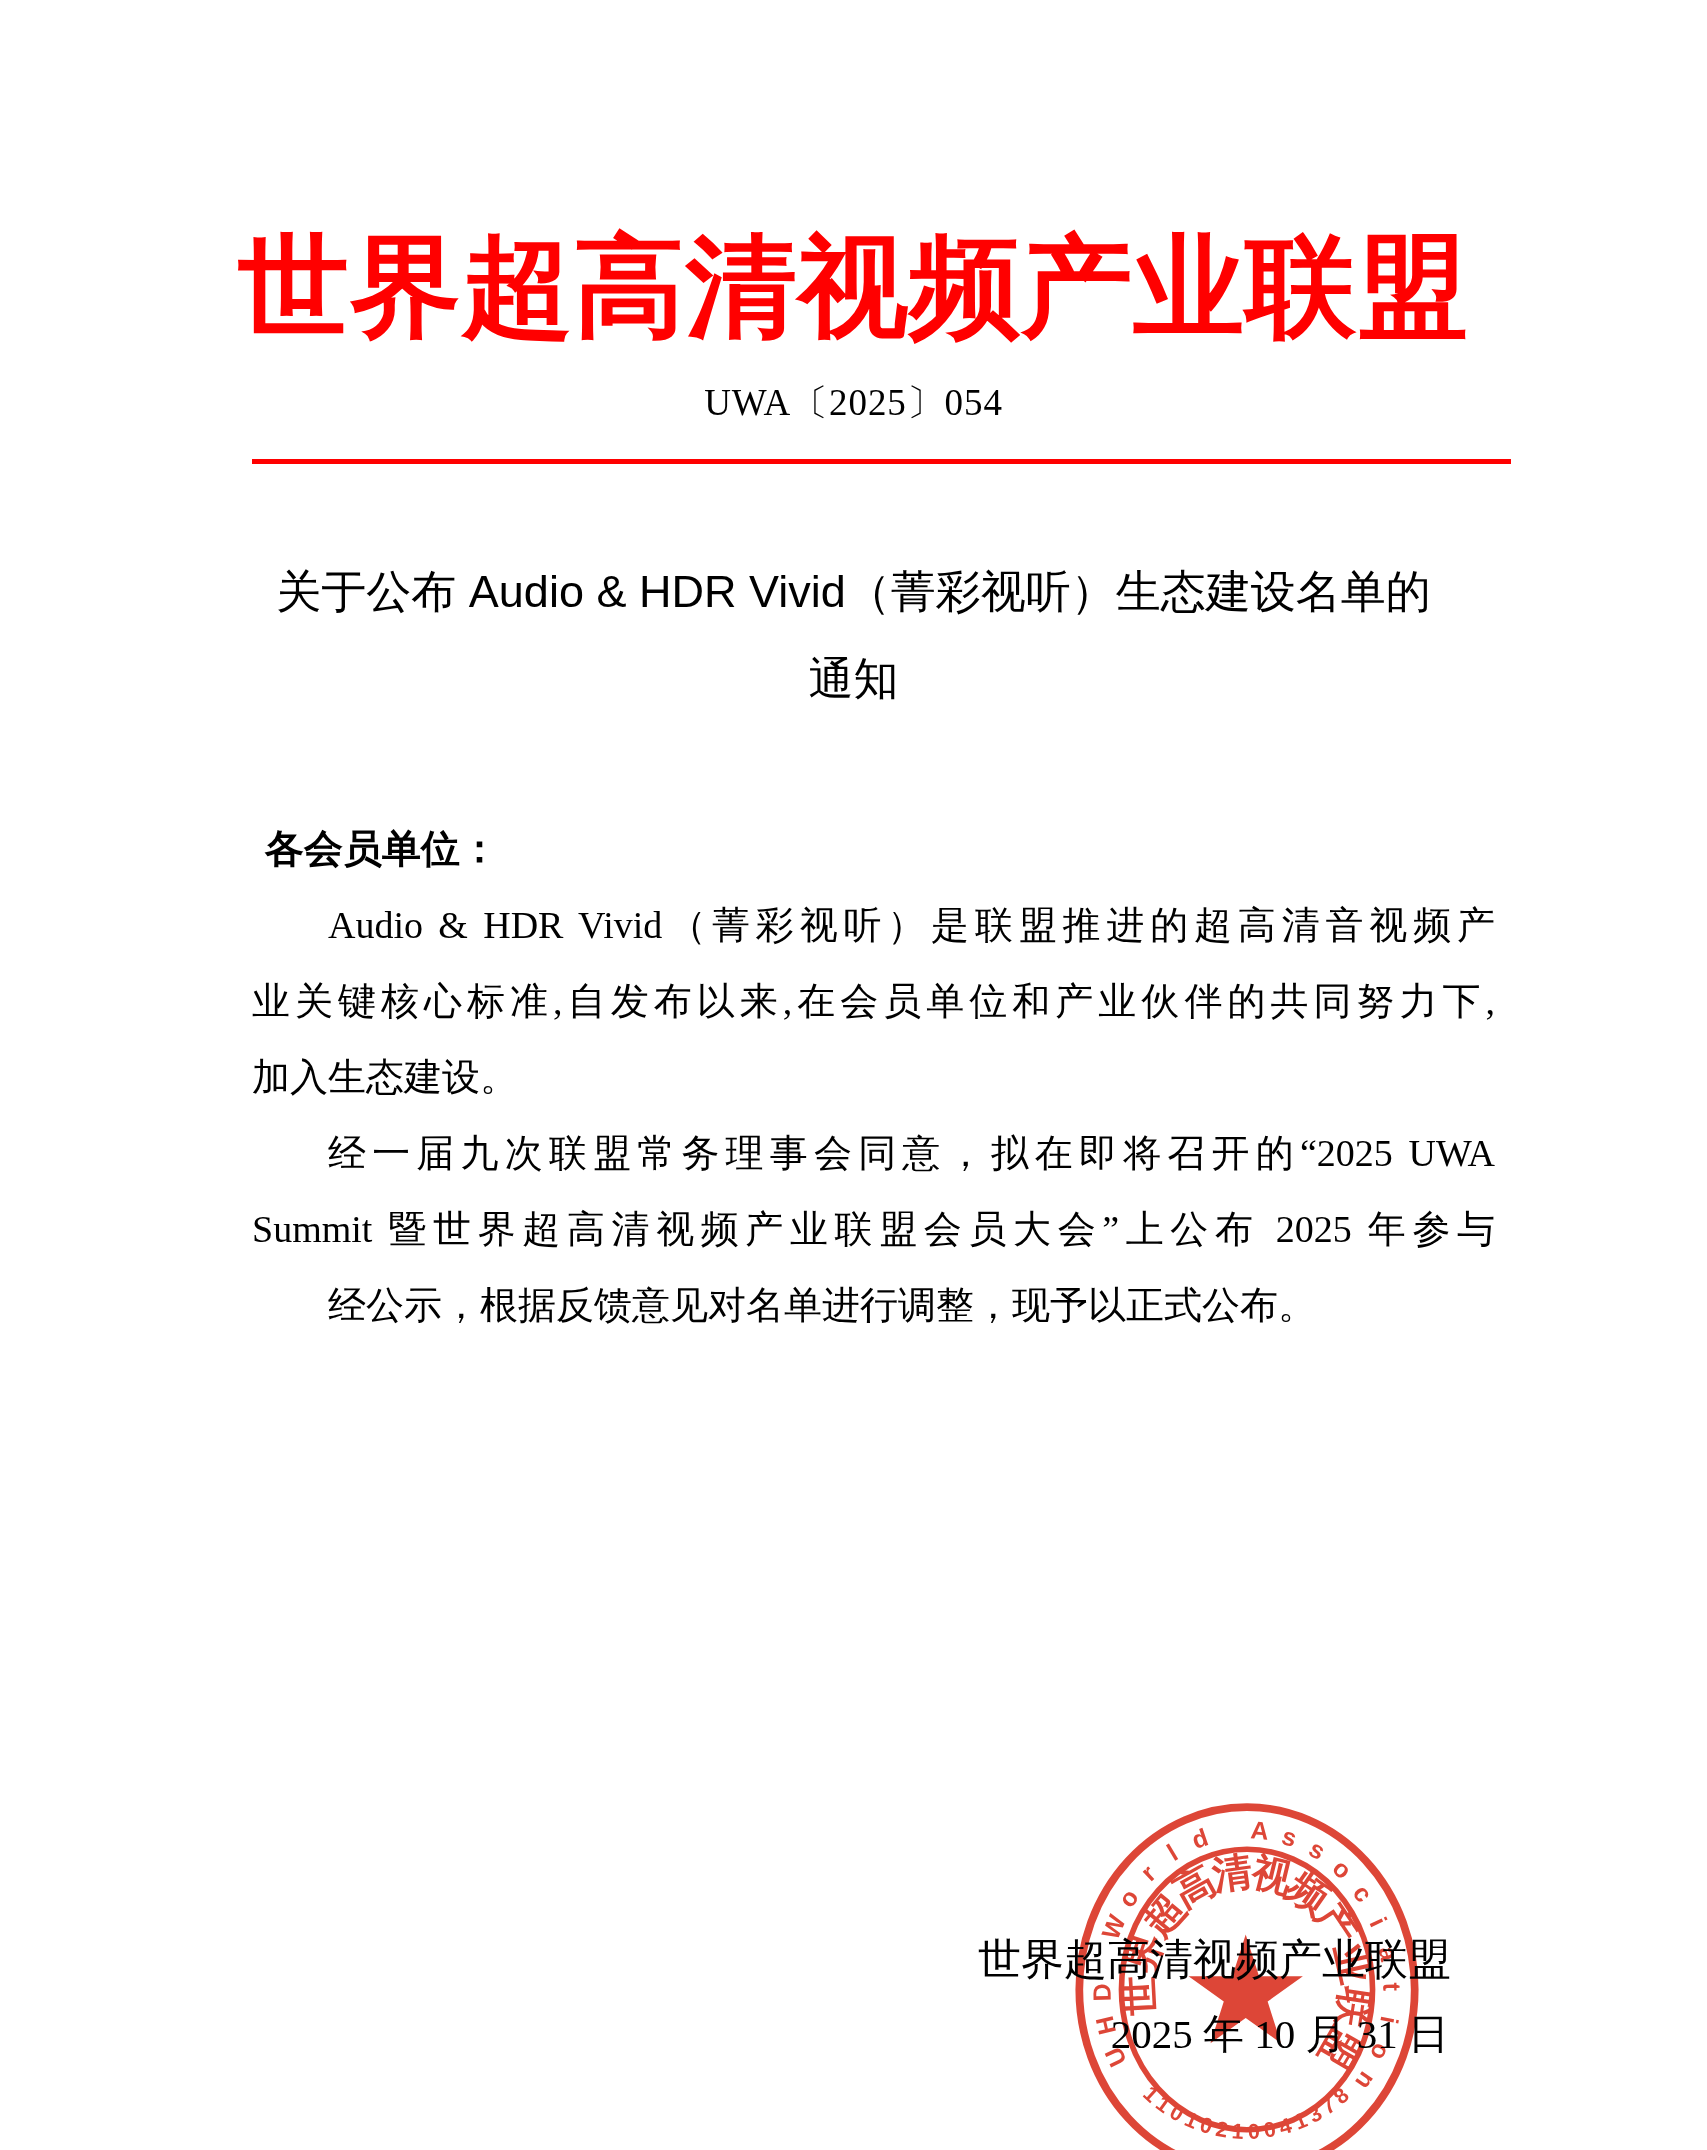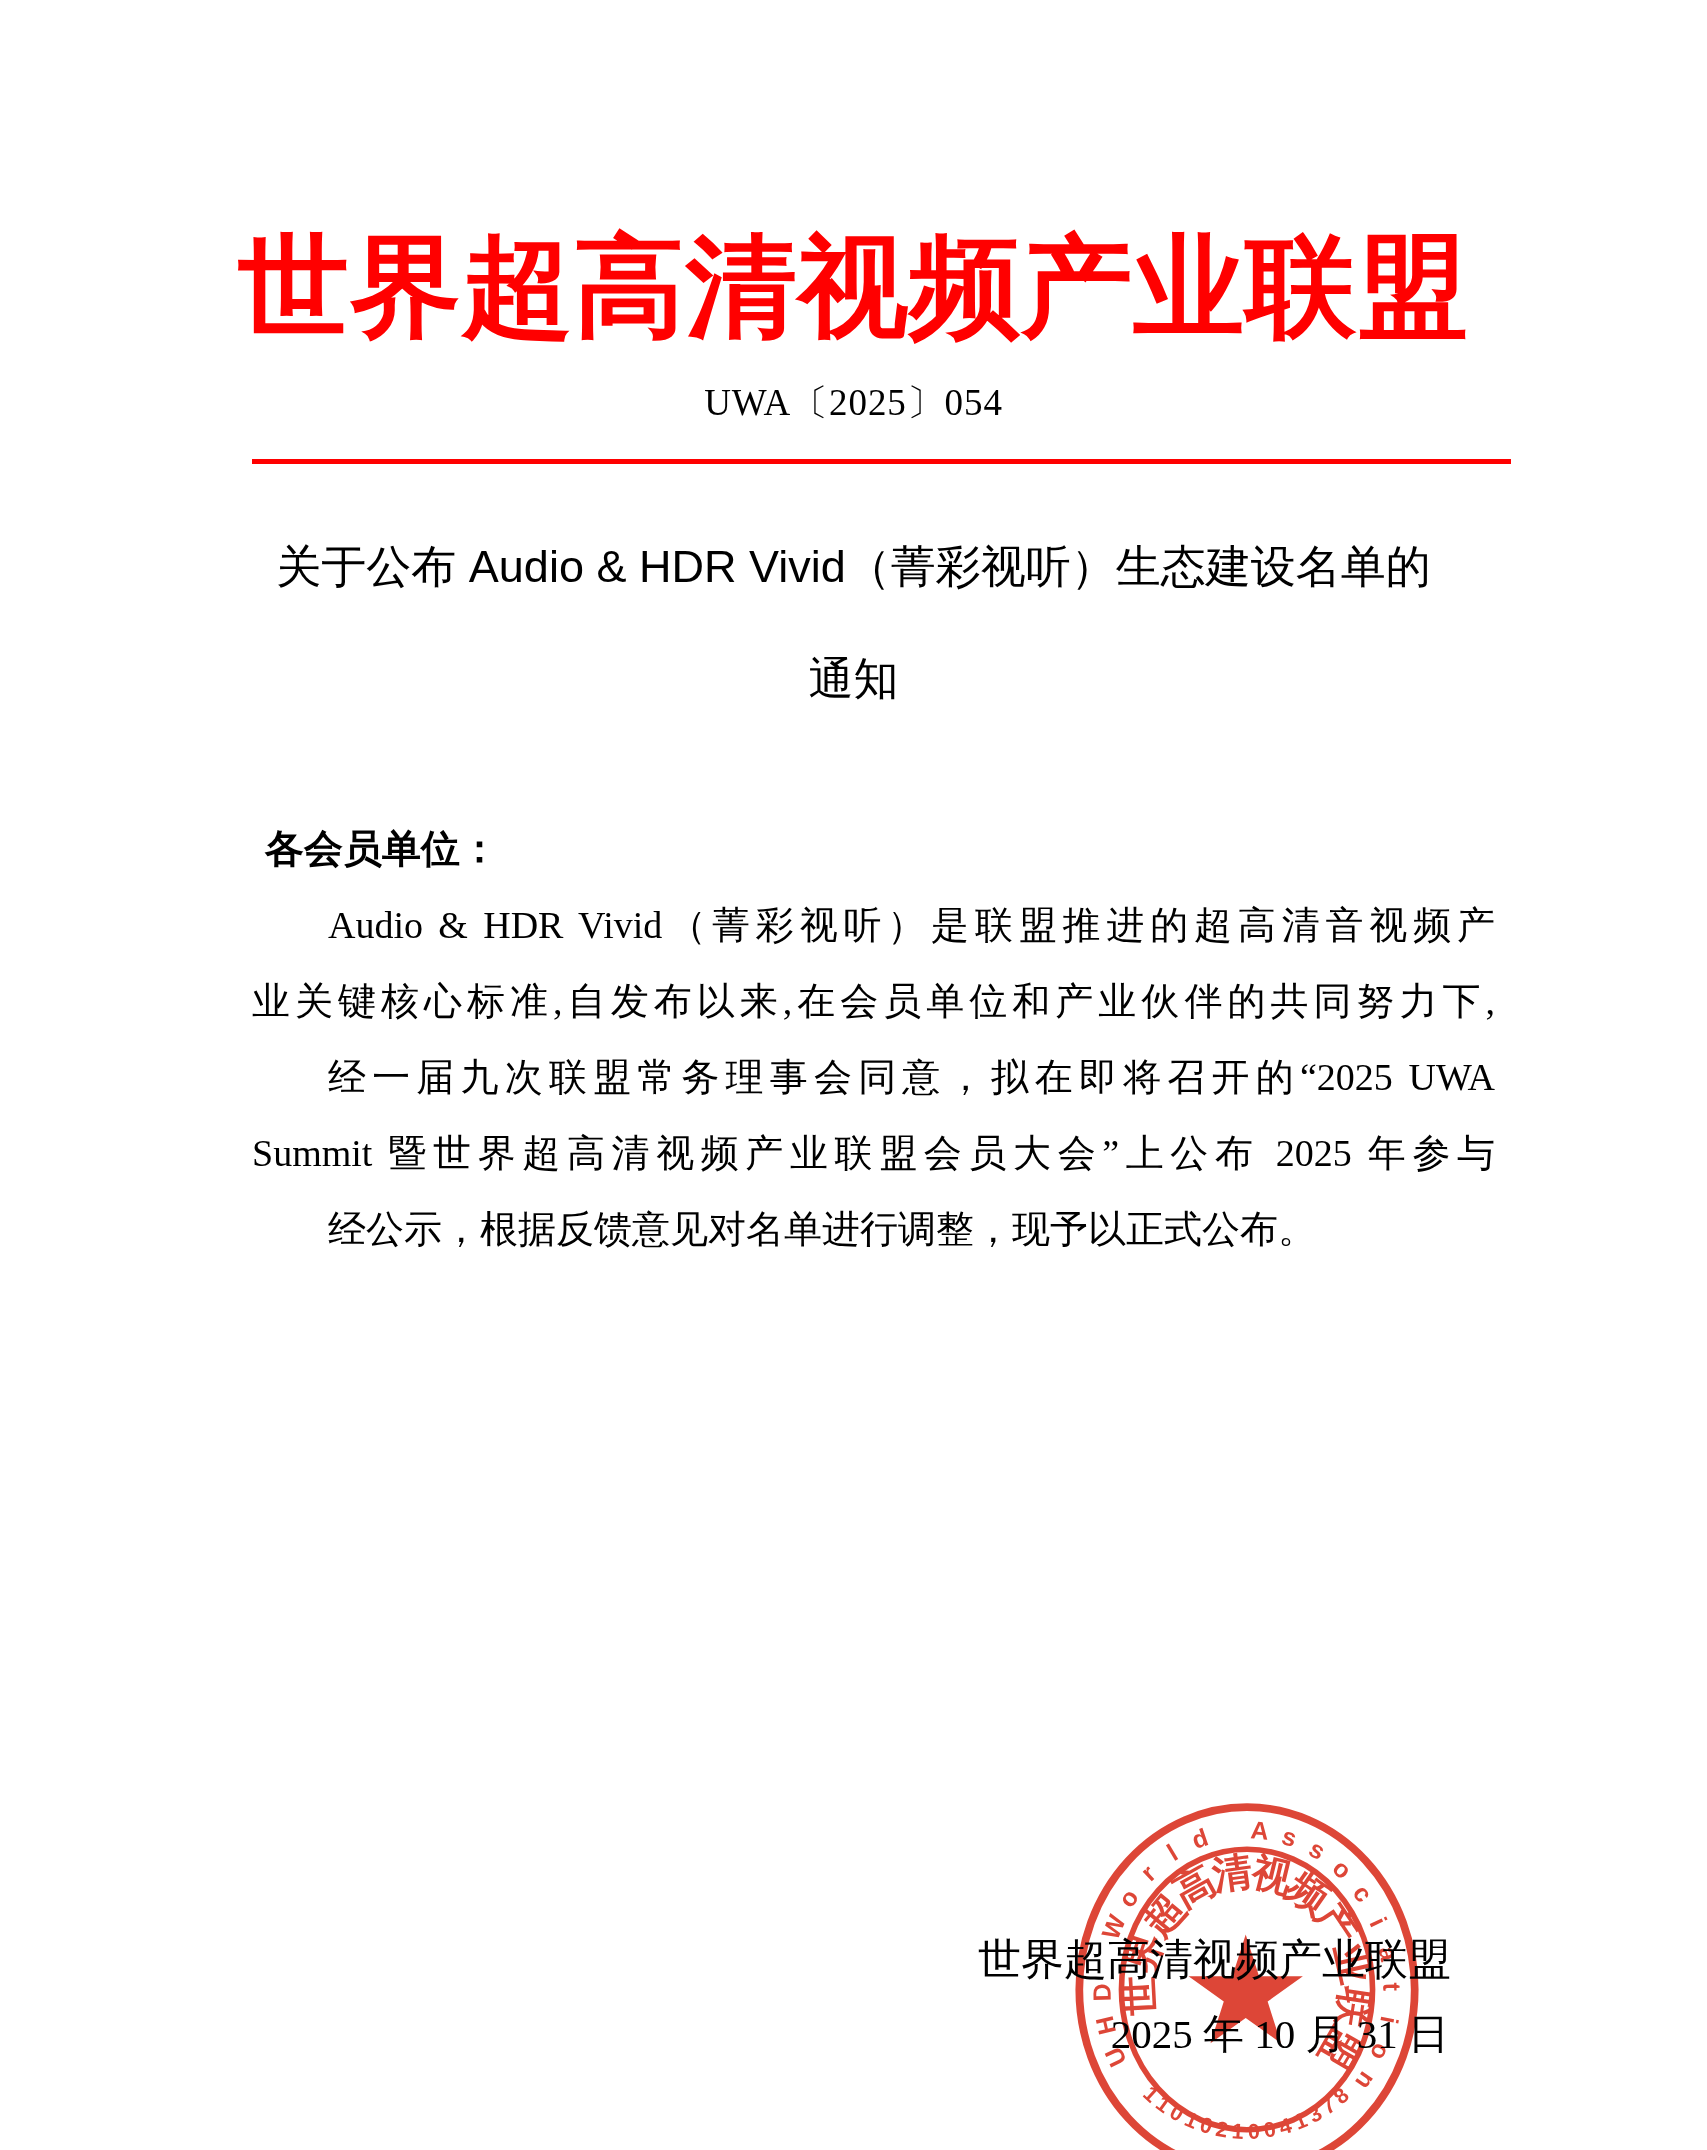--- a/index.html
+++ b/index.html
@@ -33,21 +33,21 @@
     width:1259px;height:5.2px;
     background:var(--accent-red,#FF0000);
   }
   .notice-title-1,.notice-title-2{
     position:absolute;left:0;right:0;
     text-align:center;
     font-family:"Liberation Sans","DejaVu Sans",sans-serif;
     font-size:45px;line-height:46px;
     white-space:nowrap;
   }
-  .notice-title-1{top:544px;}
+  .notice-title-1{top:569px;}
   .notice-title-2{top:656px;}
   .salutation{
     position:absolute;top:829px;left:265px;
     font-size:39px;line-height:39px;
     font-weight:700;
     white-space:nowrap;
   }
   .body-block{
     position:absolute;top:887px;left:252px;
     width:1243px;
@@ -109,20 +109,21 @@
   <div class="red-rule"></div>
 
   <div class="notice-title-1">关于公布 Audio &amp; HDR Vivid（菁彩视听）生态建设名单的</div>
   <div class="notice-title-2">通知</div>
 
   <div class="salutation">各会员单位：</div>
 
   <div class="body-block">
     <div class="line fill indent">Audio &amp; HDR Vivid（菁彩视听）是联盟推进的超高清音视频产</div>
     <div class="line fill">业关键核心标准,自发布以来,在会员单位和产业伙伴的共同努力下,</div>
+    <div class="line">加入生态建设。</div>
     <div class="line fill indent">经一届九次联盟常务理事会同意，拟在即将召开的“2025 UWA</div>
     <div class="line fill">Summit 暨世界超高清视频产业联盟会员大会”上公布 2025 年参与</div>
     <div class="line indent">经公示，根据反馈意见对名单进行调整，现予以正式公布。</div>
   </div>
 
   <div class="signature-line">世界超高清视频产业联盟</div>
   <div class="date-line">2025 年 10 月 31 日</div>
 
   <div class="seal-wrap">
     <svg id="seal-svg" width="370" height="387" viewBox="0 0 860 900" xmlns="http://www.w3.org/2000/svg">

